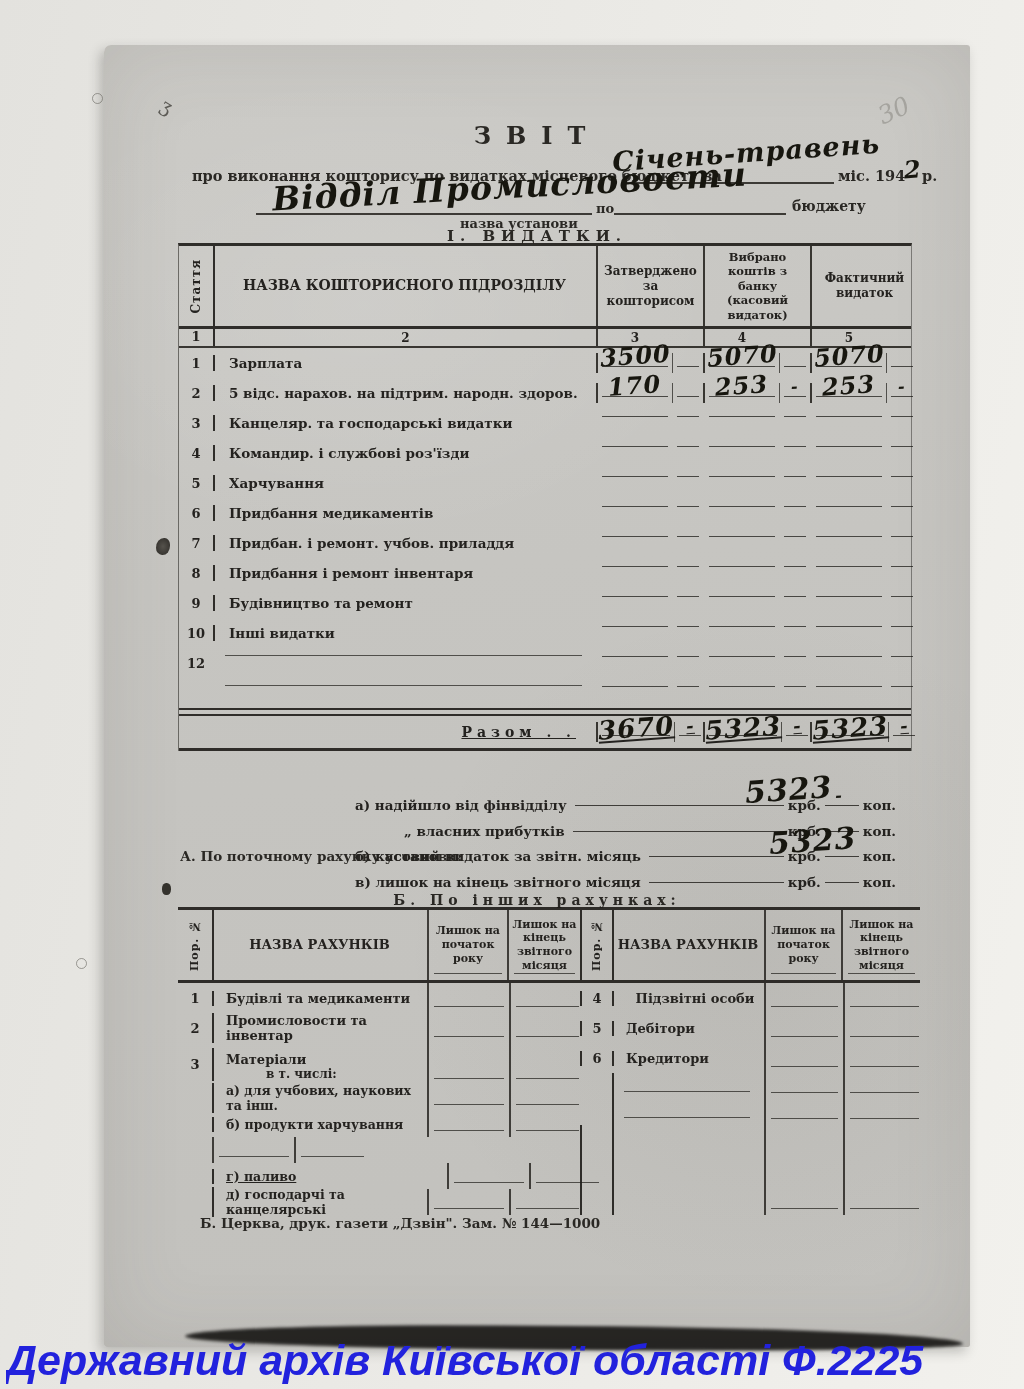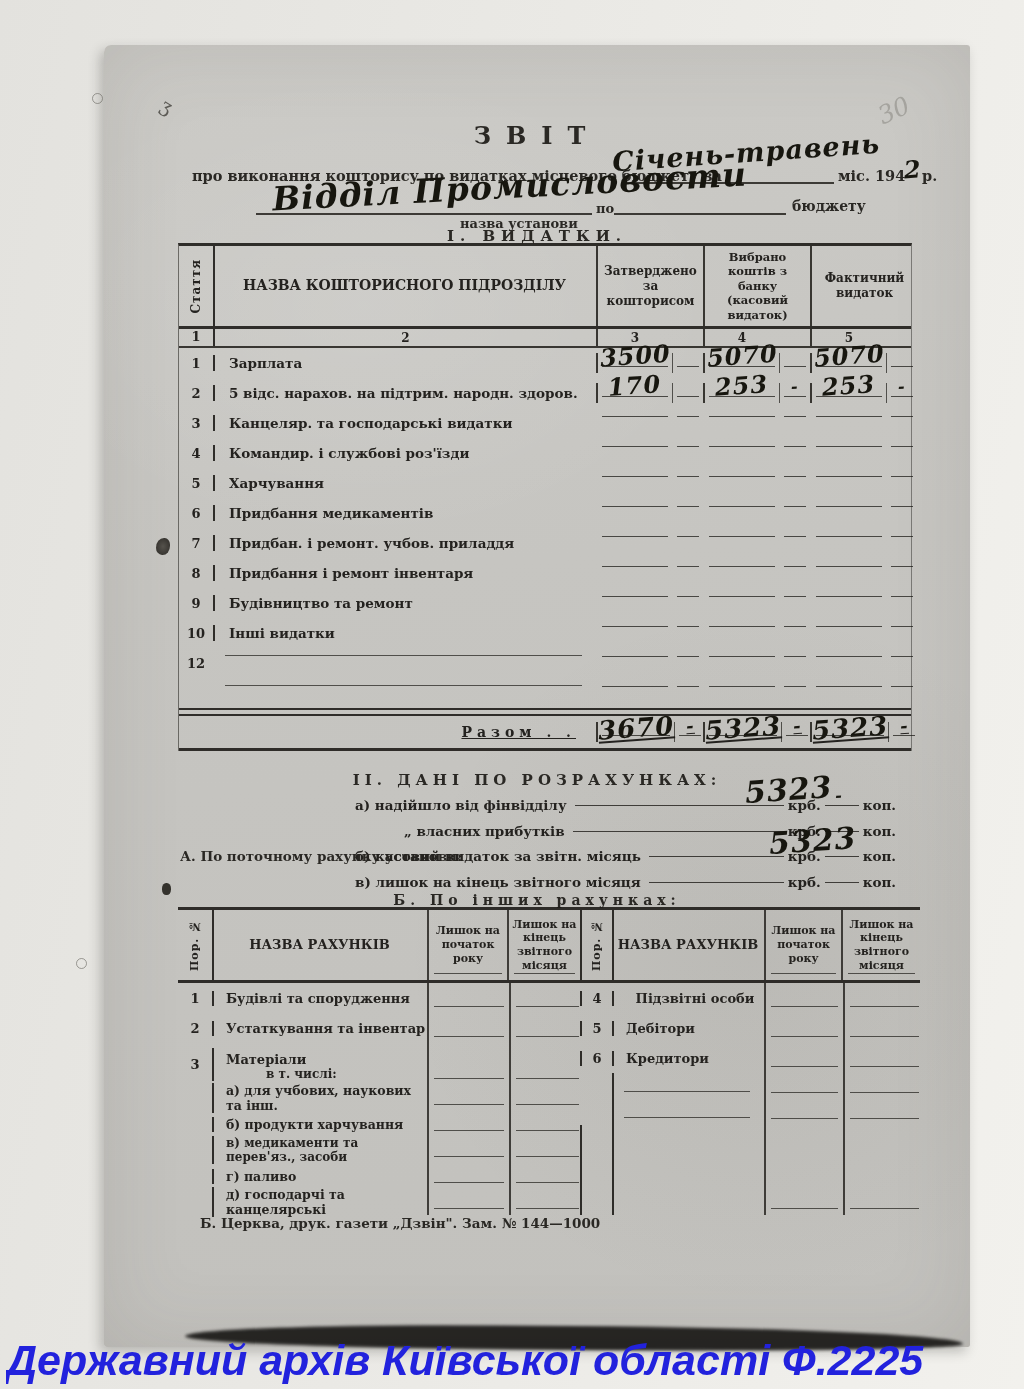--- a/index.html
+++ b/index.html
@@ -404,21 +404,20 @@
             <div class="k">
               <span class="hw">5323</span>
             </div>
             <div class="p">
               <span class="hw">-</span>
             </div>
           </div>
       </div>
     </div>
 
-    <div class="abs center printed" style="top:726px;font-size:15px;letter-spacing:5px;">ІІ. ДАНІ ПО РОЗРАХУНКАХ:</div>
 
     <div class="srow" style="left:251px;top:748px;width:545px;">
       <span class="lbl">а) надійшло від фінвідділу</span>
       <span class="fill">
           <span class="hw" style="left:170px;">5323</span>
         </span>
       <span class="krb">крб.</span>
       <span class="f2">
           <span class="hw">-</span>
         </span>
@@ -462,27 +461,27 @@
         <div class="bhead">
           <div class="bnum hcell" style="width:34px;">
               <span class="vert" style="font-size:11px;">Пор. №</span>
             </div>
           <div class="bname hcell" style="width:215px;justify-content:center;padding-left:0;font-size:13px;">НАЗВА РАХУНКІВ</div>
           <div class="bv hcell" style="width:80px;font-size:11px;">Лишок на початок року</div>
           <div class="bv hcell" style="width:73px;font-size:11px;">Лишок на кінець звітного місяця</div>
         </div>
         <div class="brow" style="height:30px;">
           <div class="bnum" style="width:34px;">1</div>
-          <div class="bname" style="width:215px;">Будівлі та спорудження</div>
+          <div class="bname" style="width:215px;">Будівлі та медикаменти</div>
           <div class="bv" style="width:80px;"></div>
             <div class="bv" style="width:73px;"></div>
         </div>
         <div class="brow" style="height:30px;">
           <div class="bnum" style="width:34px;">2</div>
-          <div class="bname" style="width:215px;">Устаткування та інвентар</div>
+          <div class="bname" style="width:215px;">Промисловости та інвентар</div>
           <div class="bv" style="width:80px;"></div>
             <div class="bv" style="width:73px;"></div>
         </div>
         <div class="brow" style="height:42px;">
           <div class="bnum" style="width:34px;">3</div>
           <div class="bname" style="width:215px;display:block;padding-top:4px;">
             <span>Матеріали</span>
             <span class="bsub">в т. числі:</span>
           </div>
           <div class="bv" style="width:80px;"></div>
@@ -495,27 +494,26 @@
             <div class="bv" style="width:73px;"></div>
         </div>
         <div class="brow" style="height:26px;">
           <div class="bnum" style="width:34px;"></div>
           <div class="bname" style="width:215px;font-size:12.5px;">б) продукти харчування</div>
           <div class="bv" style="width:80px;"></div>
             <div class="bv" style="width:73px;"></div>
         </div>
         <div class="brow" style="height:26px;">
           <div class="bnum" style="width:34px;"></div>
-          <div class="bname" style="width:215px;font-size:12px;">в) медикаменти та перев'яз., засоби</div>
           <div class="bv" style="width:80px;"></div>
             <div class="bv" style="width:73px;"></div>
         </div>
         <div class="brow" style="height:26px;">
           <div class="bnum" style="width:34px;"></div>
-          <div class="bname" style="width:215px;font-size:12.5px;">г) паливо</div>
+          <div class="bname" style="width:235px;font-size:12.5px;text-decoration:underline;">г) паливо</div>
           <div class="bv" style="width:80px;"></div>
             <div class="bv" style="width:73px;"></div>
         </div>
         <div class="brow" style="height:26px;">
           <div class="bnum" style="width:34px;"></div>
           <div class="bname" style="width:215px;font-size:12.5px;">д) господарчі та канцелярські</div>
           <div class="bv" style="width:80px;"></div>
             <div class="bv" style="width:73px;"></div>
         </div>
       </div>

